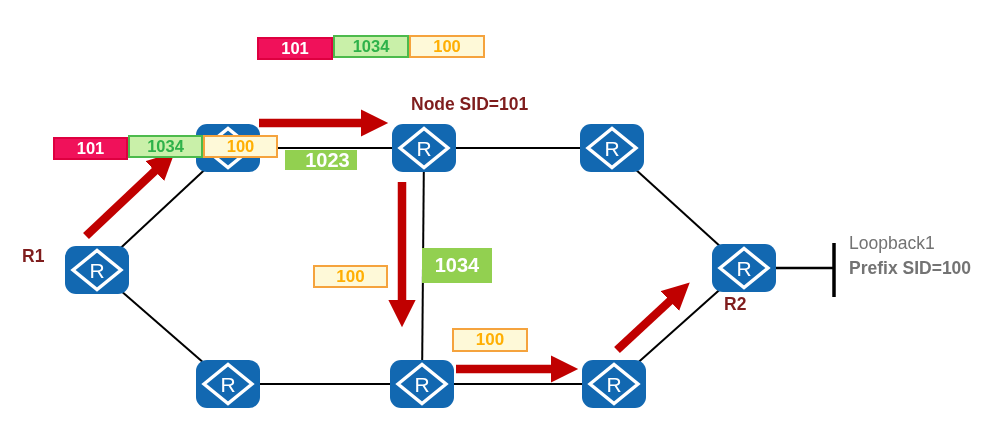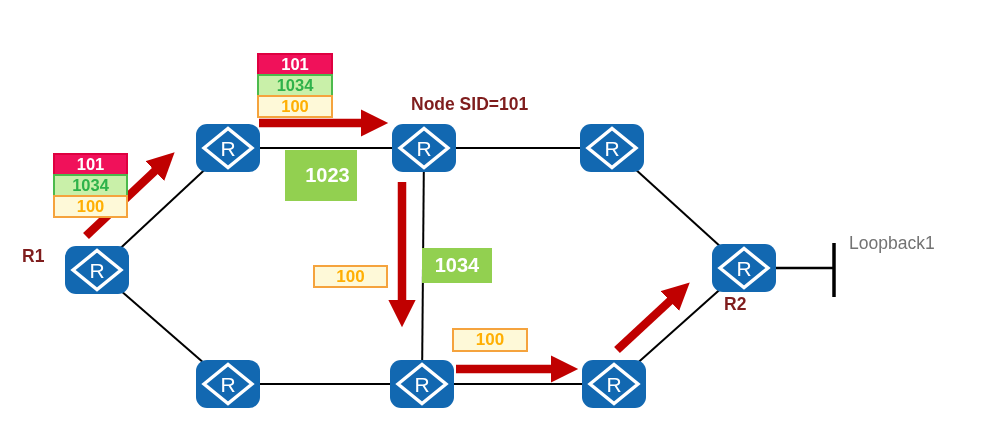--- a/index.html
+++ b/index.html
@@ -5,21 +5,21 @@
   html,body { margin:0; padding:0; background:#ffffff; }
   #stage {
     position:relative; width:997px; height:440px; background:#fff;
     font-family:"Liberation Sans", sans-serif; overflow:hidden;
   }
   svg.layer { position:absolute; left:0; top:0; pointer-events:none; }
   #links-layer  { z-index:1; }
   .router { position:absolute; width:64px; height:48px; z-index:2; }
   #arrows-layer { z-index:3; }
 
-  .stack { position:absolute; z-index:4; display:flex; flex-direction:column;margin-top:16px; }
+  .stack { position:absolute; z-index:4; display:flex; flex-direction:row; }
   .stack-row {
     box-sizing:border-box; border:2px solid; font-weight:700;
     font-size:16.5px; text-align:center; line-height:19px;
   }
   .stack-row + .stack-row { margin-top:-2px; }
   .row-top-red      { background:var(--label-red-bg);    border-color:var(--label-red-border);    color:var(--label-red-text); }
   .row-mid-green    { background:var(--label-green-bg);  border-color:var(--label-green-border);  color:var(--label-green-text); }
   .row-bottom-yellow{ background:var(--label-yellow-bg); border-color:var(--label-yellow-border); color:var(--label-yellow-text); }
 
   .badge {
@@ -40,20 +40,21 @@
 </style>
 </head>
 <body>
 
 <div id="stage">
   <div class="annotation node-sid">Node SID=101</div>
   <div class="annotation r1-label">R1</div>
   <div class="annotation r2-label">R2</div>
   <div class="loopback">
     <div>Loopback1</div>
+    <div class="bold-line">Prefix SID=100</div>
   </div>
 <svg width="997" height="440" id="links-layer" class="layer">
       <line x1="97" y1="270" x2="228" y2="148" stroke="#000000" stroke-width="2"></line>
       <line x1="97" y1="270" x2="228" y2="384" stroke="#000000" stroke-width="2"></line>
       <line x1="228" y1="148" x2="424" y2="148" stroke="#000000" stroke-width="2"></line>
       <line x1="424" y1="148" x2="612" y2="148" stroke="#000000" stroke-width="2"></line>
       <line x1="612" y1="148" x2="744" y2="268" stroke="#000000" stroke-width="2"></line>
       <line x1="424" y1="148" x2="422" y2="384" stroke="#000000" stroke-width="2"></line>
       <line x1="228" y1="384" x2="422" y2="384" stroke="#000000" stroke-width="2"></line>
       <line x1="422" y1="384" x2="614" y2="384" stroke="#000000" stroke-width="2"></line>
@@ -116,17 +117,17 @@
     <div class="stack" style="left: 53px; top: 137px;">
       <div class="stack-row row-top-red" style="width: 75px; height: 23px;">101</div>
       <div class="stack-row row-mid-green" style="width: 75px; height: 23px;">1034</div>
       <div class="stack-row row-bottom-yellow" style="width: 75px; height: 23px;">100</div>
     </div>
     <div class="stack" style="left: 257px; top: 37px;">
       <div class="stack-row row-top-red" style="width: 76px; height: 23px;">101</div>
       <div class="stack-row row-mid-green" style="width: 76px; height: 23px;">1034</div>
       <div class="stack-row row-bottom-yellow" style="width: 76px; height: 23px;">100</div>
     </div>
-    <div class="badge badge-solid-green" style="left: 285px; top: 150px; width: 72px; height: 51px; padding-left: 13px;">1023</div>
+    <div class="badge badge-solid-green" style="left: 285px; top: 150px; width: 72px; height: 20px; padding-left: 13px;">1023</div>
     <div class="badge badge-solid-green" style="left: 422px; top: 248px; width: 70px; height: 35px;">1034</div>
     <div class="badge badge-yellow-outline" style="left: 313px; top: 265px; width: 75px; height: 23px;">100</div>
     <div class="badge badge-yellow-outline" style="left: 452px; top: 328px; width: 76px; height: 24px;">100</div>
   </div>
 
 </body></html>

